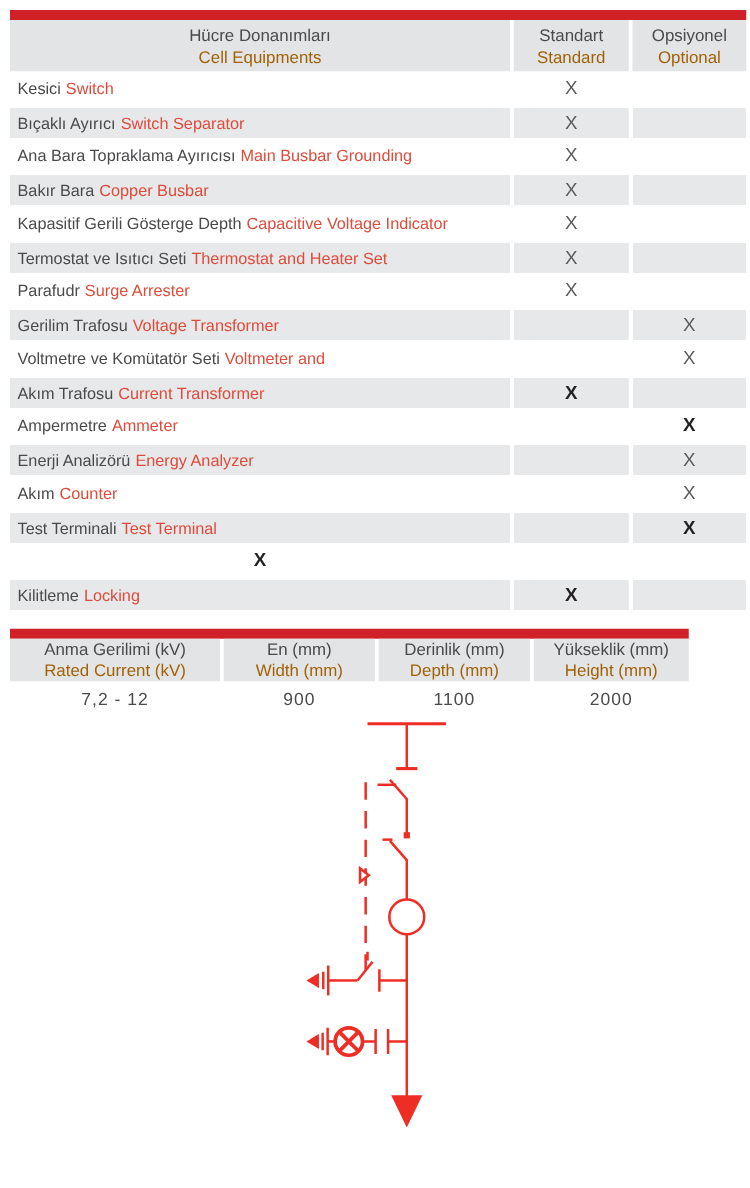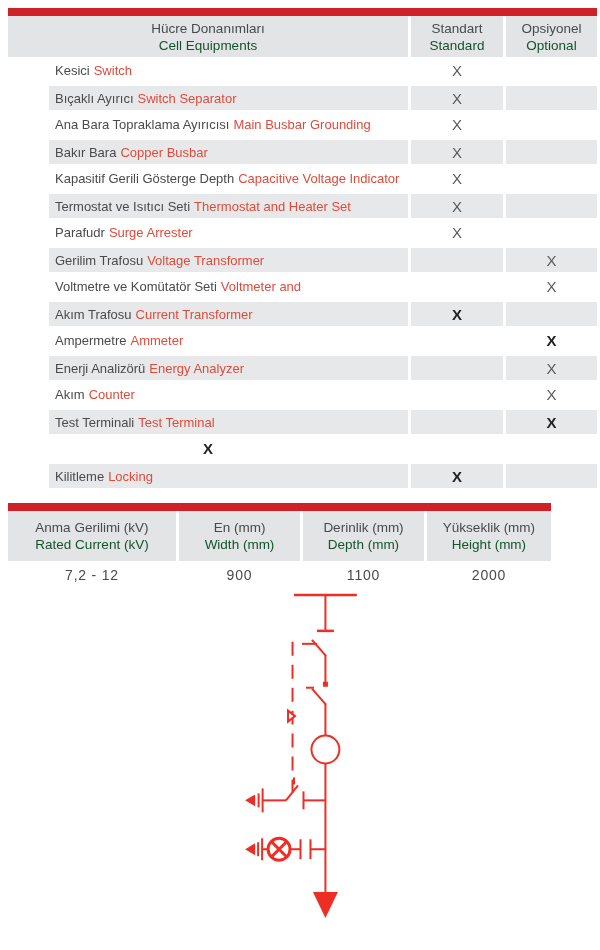--- a/index.html
+++ b/index.html
@@ -7,36 +7,36 @@
     font-family:"Liberation Sans","DejaVu Sans",sans-serif; }
 
   .tbl1 { margin:8px 0 0 8px; width:589px; }
   .redbar { height:8px; background:#cf2127; }
 
   .grid3 { display:grid; grid-template-columns:400px 92px 91px; column-gap:3px; }
   .ehead { height:41px; }
   .ehead .cell { background:#e3e4e5; display:flex; flex-direction:column;
     align-items:center; justify-content:center; line-height:17px; }
   .hline-tr { color:#4a494b; font-size:13.5px; }
-  .hline-en { color:#14532d; font-size:13.5px; }
+  .hline-en { color:#a16207; font-size:13.5px; }
 
   .erow { height:27px; }
   .erow .cell { display:flex; align-items:center; }
-  .erow .name { padding-left:6px; font-size:13px; white-space:nowrap;margin-left:41px; }
+  .erow .name { padding-left:6px; font-size:13px; white-space:nowrap; }
   .erow .name .tname { color:#4a494b; }
   .erow .name .ename { color:#df4b3b; margin-left:4px; }
   .erow .markcell { justify-content:center; }
   .erow:nth-child(even) .cell { background:#e7e8e9; background-clip:padding-box;
     border-top:2px solid transparent; border-bottom:1.5px solid transparent; }
   .x { font-size:15px; color:#595a5c; }
   .x.boldx { color:#242122; font-weight:700; }
 
   .tbl2 { margin:14px 0 0 8px; width:543px; }
   .grid4 { display:grid; grid-template-columns:168px 121px 121px 124px; column-gap:3px; }
-  .dhead { height:50px;text-align:right; }
+  .dhead { height:34px;text-align:right; }
   .dhead .cell { background:#e3e4e5; display:flex; flex-direction:column;
     align-items:center; justify-content:center; line-height:17px; }
   .drow { height:27px;text-align:right; }
   .drow .cell { display:flex; align-items:center; justify-content:center;
     font-size:14px; color:#4a494b; letter-spacing:0.8px; }
   .drow:nth-child(even) .cell { background:#e7e8e9; background-clip:padding-box;
     border-top:2px solid transparent; border-bottom:1.5px solid transparent; }
 
   .diagwrap { width:600px; height:339px; }
 </style>

